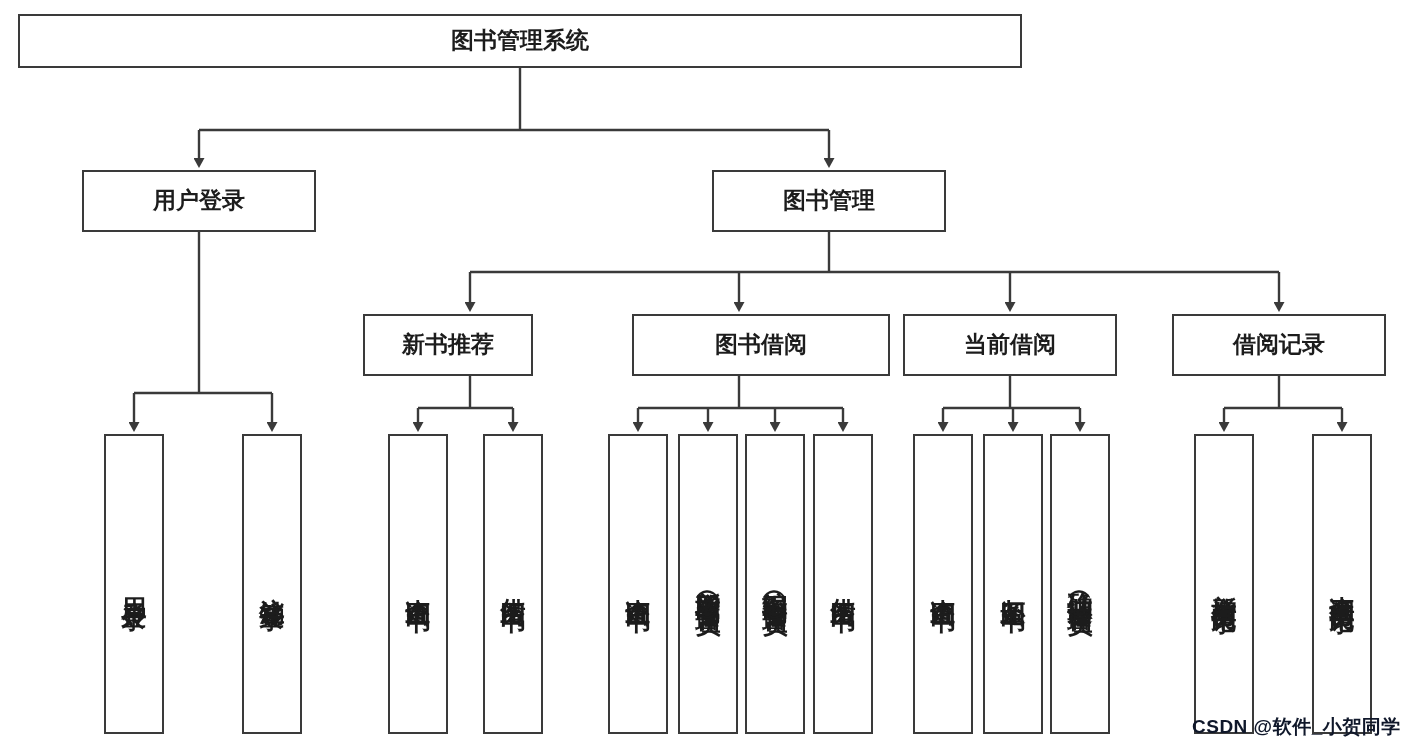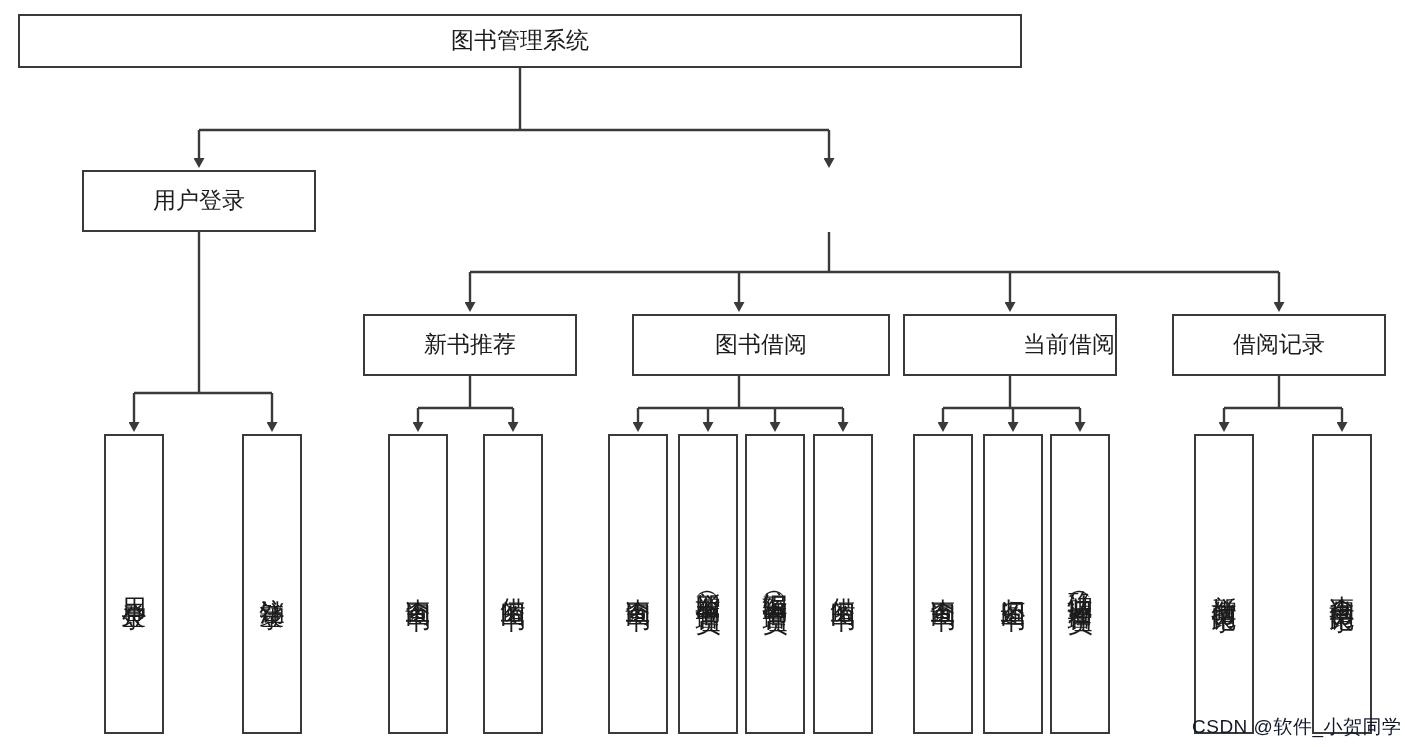--- a/index.html
+++ b/index.html
@@ -9,20 +9,21 @@
   }
   body {
     font-family: "Liberation Sans", "DejaVu Sans", sans-serif;
   }
   #canvas {
     position: relative;
     width: 1405px;
     height: 747px;
     background: #ffffff;
     overflow: hidden;
+    font-weight: bold;
   }
   svg#wires {
     position: absolute;
     left: 0;
     top: 0;
     width: 1405px;
     height: 747px;
     pointer-events: none;
   }
   .node {
@@ -114,28 +115,31 @@
       </g>
   </svg>
 
   <div class="node root horiz" id="node-root" style="left: 18px; top: 14px; width: 1004px; height: 54px;">
     <span class="label">图书管理系统</span>
   </div>
 
   <div class="node horiz" id="node-l2-0" style="left: 82px; top: 170px; width: 234px; height: 62px;">
     <span class="label">用户登录</span>
   </div>
+  <div class="node horiz" id="node-l2-1" style="left: 712px; top: 170px; width: 234px; height: 62px;">
+    <span class="label">图书管理</span>
+  </div>
 
-  <div class="node horiz" id="node-l3-0" style="left: 363px; top: 314px; width: 214px; height: 62px; justify-content: center;">
+  <div class="node horiz" id="node-l3-0" style="left: 363px; top: 314px; width: 170px; height: 62px; justify-content: center;">
     <span class="label">新书推荐</span>
   </div>
   <div class="node horiz" id="node-l3-1" style="left: 632px; top: 314px; width: 258px; height: 62px;">
     <span class="label">图书借阅</span>
   </div>
-  <div class="node horiz" id="node-l3-2" style="left: 903px; top: 314px; width: 214px; height: 62px; justify-content: flex-end;">
+  <div class="node horiz" id="node-l3-2" style="left: 903px; top: 314px; width: 214px; height: 62px;">
     <span class="label">当前借阅</span>
   </div>
   <div class="node horiz" id="node-l3-3" style="left: 1172px; top: 314px; width: 214px; height: 62px; justify-content: center;">
     <span class="label">借阅记录</span>
   </div>
 
   <div class="node vert" id="node-leaf-0" style="left: 104px; top: 434px; width: 60px; height: 300px;">
     <span class="label">用户登录</span>
   </div>
   <div class="node vert" id="node-leaf-1" style="left: 242px; top: 434px; width: 60px; height: 300px;">

